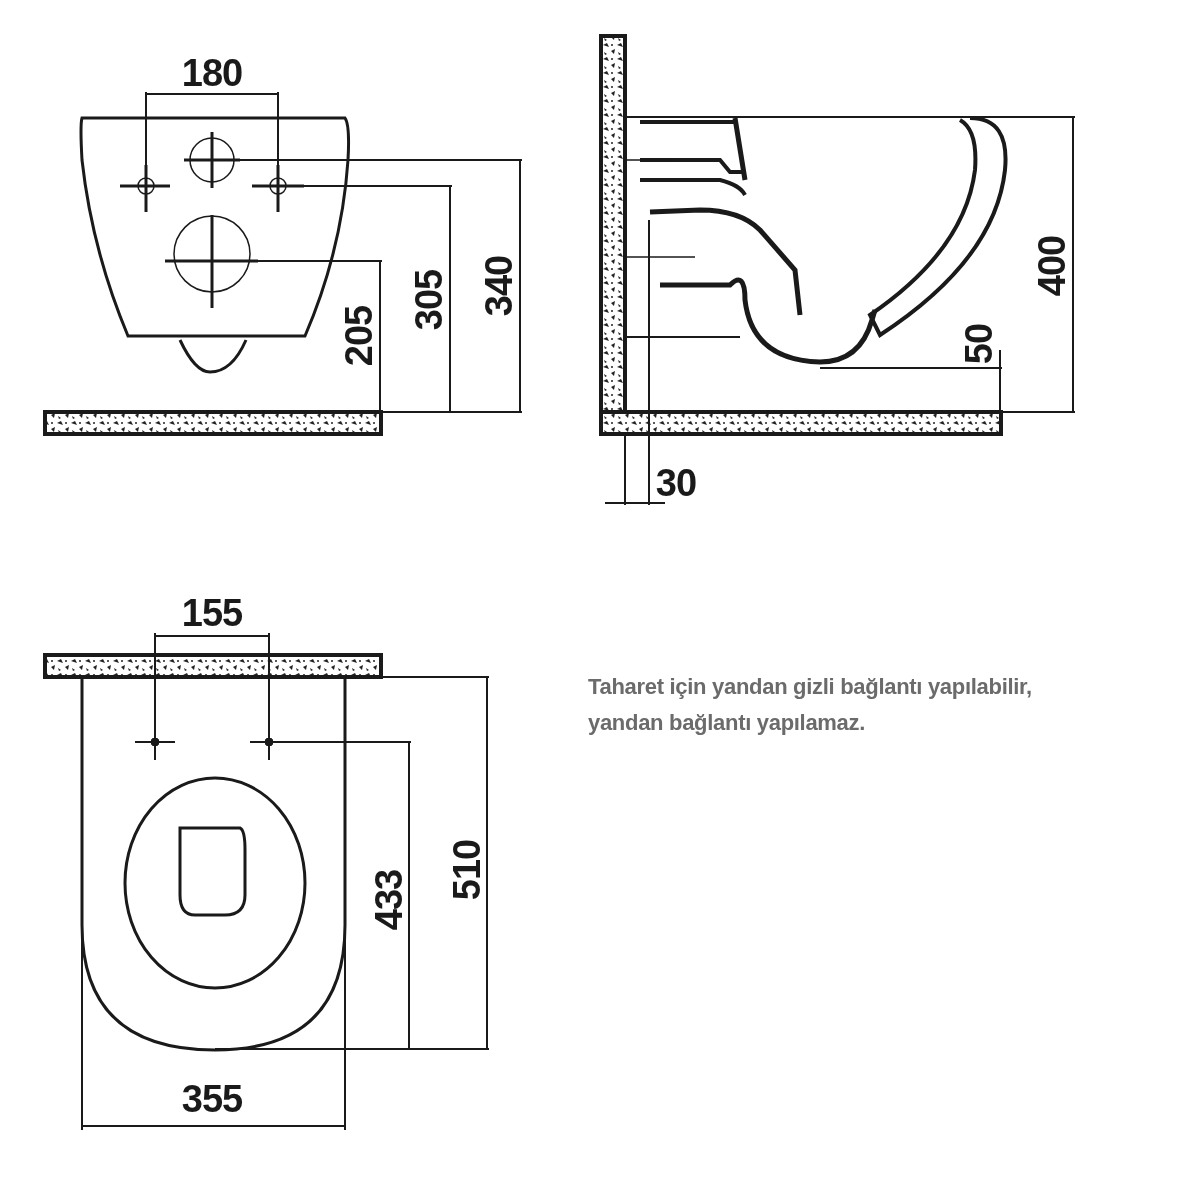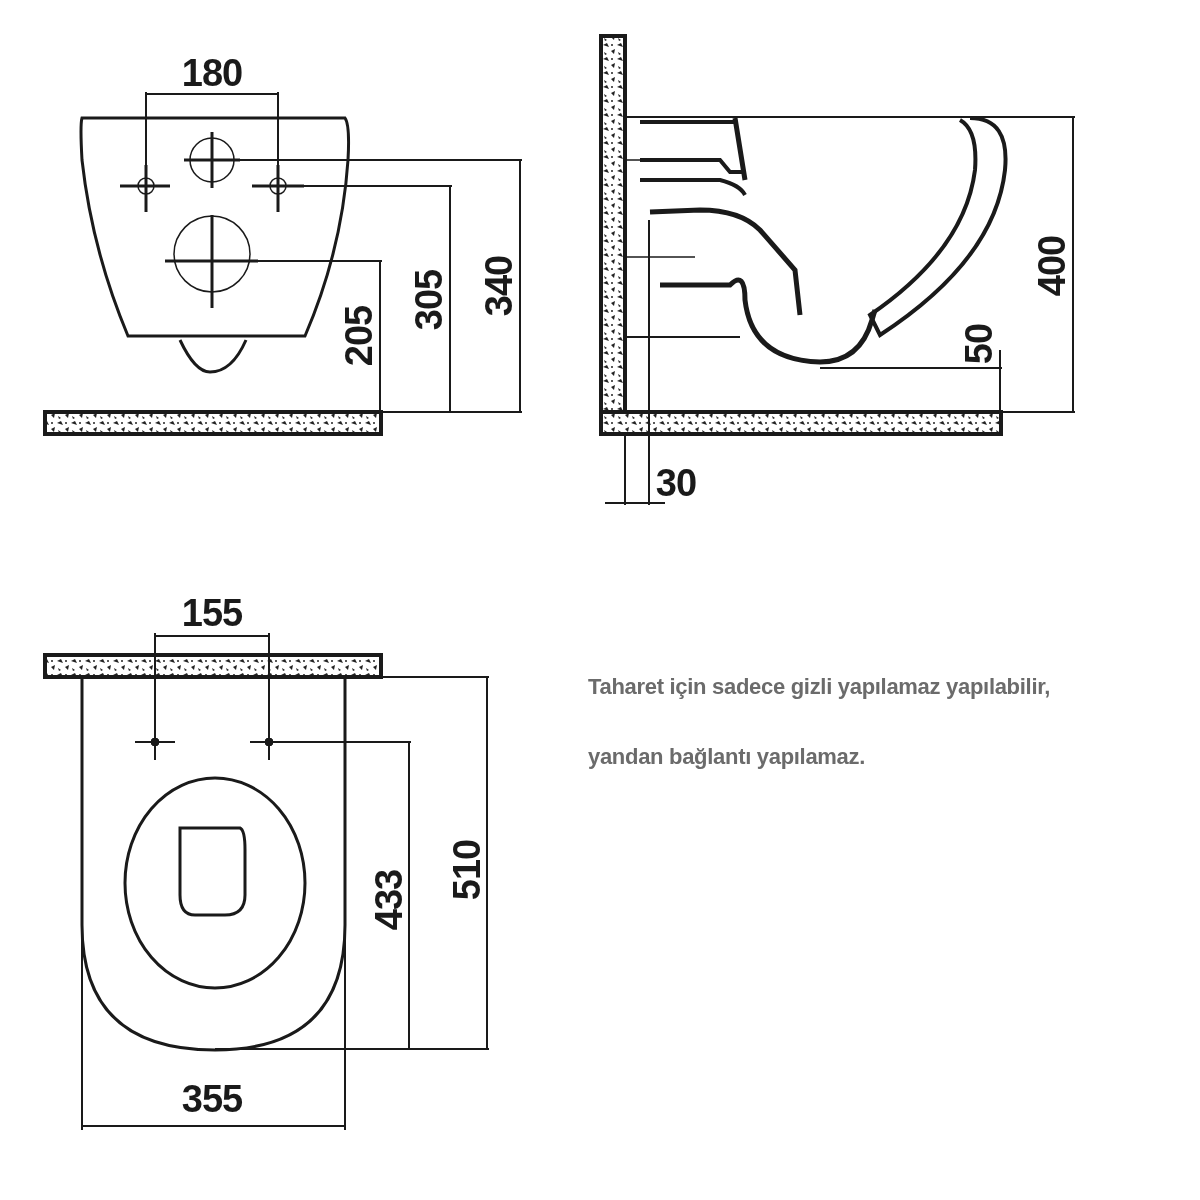--- a/index.html
+++ b/index.html
@@ -1,21 +1,21 @@
 <!DOCTYPE html>
 <html><head>
 <meta charset="utf-8">
 <style>
   html, body { margin: 0; padding: 0; background: #ffffff; }
   body { width: 1200px; height: 1200px; position: relative; overflow: hidden; font-family: "Liberation Sans", sans-serif; }
   svg.drawing { position: absolute; left: 0; top: 0; }
   .dim { font-family: "Liberation Sans", sans-serif; font-size: 38px; font-weight: bold; fill: #1a1a1a; letter-spacing: -1px; }
   .note { position: absolute; left: 588px; color: #6b6b6b; font-family: "Liberation Sans", sans-serif; font-size: 22px; font-weight: bold; letter-spacing: -0.3px; }
   .note1 { top: 674px; }
-  .note2 { top: 744px; }
+  .note2 { top: 710px; }
 </style>
 </head>
 <body>
 
 <svg class="drawing" width="1200" height="1200" viewBox="0 0 1200 1200" xmlns="http://www.w3.org/2000/svg">
   <defs>
     <pattern id="concrete" width="14" height="14" patternUnits="userSpaceOnUse">
       <rect width="14" height="14" fill="#ffffff"></rect>
       <path d="M1 3 L5 1 L7 5 Z M9 9 L13 7 L12 12 Z M2 10 L5 12 L3 13 Z" fill="#222"></path>
       <circle cx="10" cy="3" r="1" fill="#222"></circle>
@@ -121,14 +121,14 @@
     <line x1="82" y1="925" x2="82" y2="1130" stroke-width="2"></line>
     <line x1="345" y1="925" x2="345" y2="1130" stroke-width="2"></line>
     <line x1="82" y1="1126" x2="345" y2="1126" stroke-width="2"></line>
   </g>
   <text class="dim" x="212" y="626" text-anchor="middle">155</text>
   <text class="dim" transform="translate(402,900) rotate(-90)" text-anchor="middle">433</text>
   <text class="dim" transform="translate(480,870) rotate(-90)" text-anchor="middle">510</text>
   <text class="dim" x="212" y="1112" text-anchor="middle">355</text>
 </svg>
 
-<div class="note note1">Taharet için sadece gizli yapılamaz yapılabilir,</div>
+<div class="note note1">Taharet için yandan gizli bağlantı yapılabilir,</div>
 <div class="note note2">yandan bağlantı yapılamaz.</div>
 
 </body></html>

